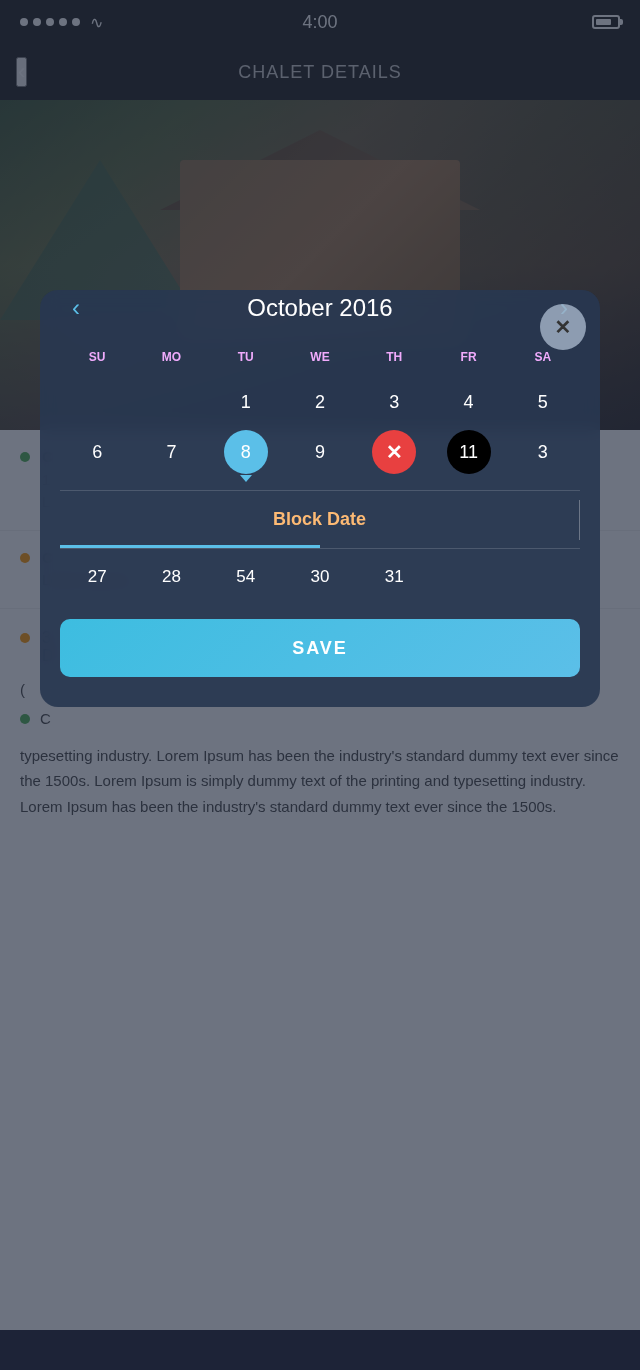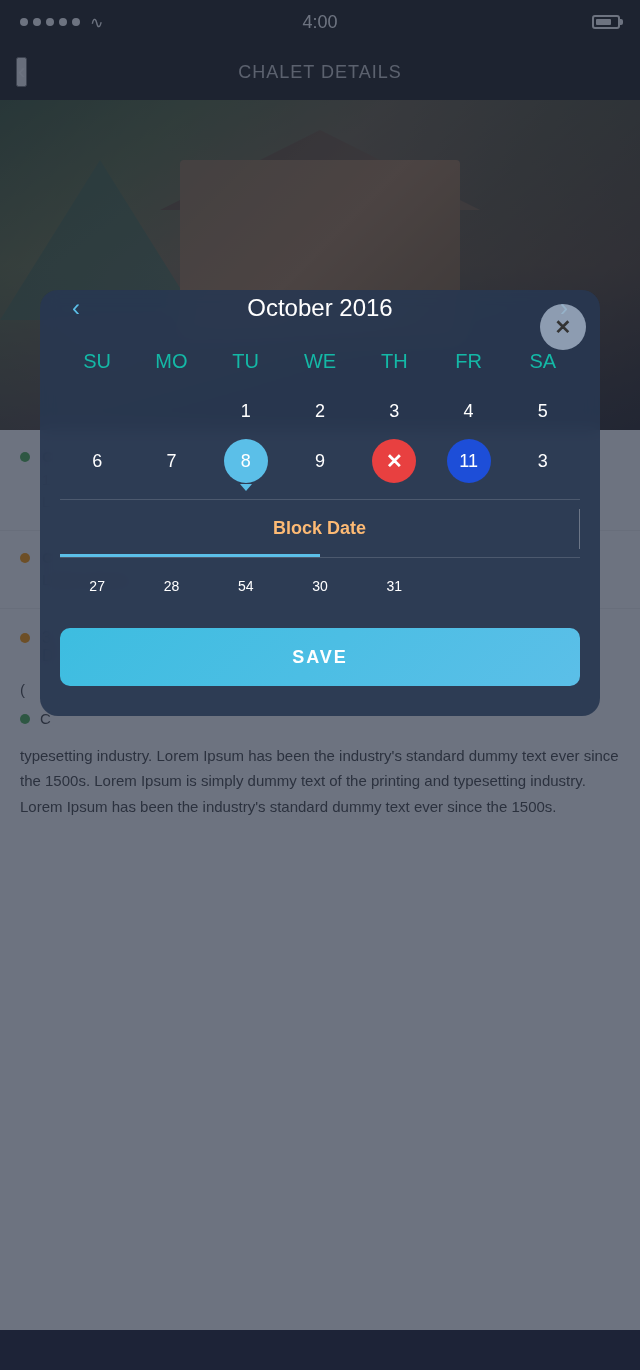--- a/index.html
+++ b/index.html
@@ -213,23 +213,23 @@
       font-weight: 400;
     }
 
     .cal-weekdays {
       display: grid;
       grid-template-columns: repeat(7, 1fr);
       text-align: center;
       margin-bottom: 10px;
     }
     .cal-weekday {
-      color: #14b8a6;
-      font-size: 20px;
-      font-weight: 400;
+      color: #f0abfc;
+      font-size: 12px;
+      font-weight: 700;
       padding: 6px 0;
     }
 
     .cal-days {
       display: grid;
       grid-template-columns: repeat(7, 1fr);
       text-align: center;
       row-gap: 6px;
     }
     .cal-day {
@@ -260,21 +260,21 @@
     }
     .cal-day.selected-red {
       background: #e84040;
       border-radius: 50%;
       color: white;
     }
     .cal-day.selected-red .x-mark {
       font-size: 20px; font-weight: bold;
     }
     .cal-day.selected-purple {
-      background: #1d4ed8;
+      background: #000000;
       border-radius: 50%;
       color: white;
     }
 
     
     .action-tabs {
       display: flex;
       align-items: center;
       margin: 16px 20px 0;
       border-top: 1px solid rgba(255,255,255,0.15);
@@ -306,21 +306,21 @@
 
     
     .cal-bottom-row {
       display: grid;
       grid-template-columns: repeat(7, 1fr);
       text-align: center;
       margin: 0 20px;
       padding-top: 6px;
     }
     .cal-bottom-day {
-      color: white; font-size: 14px;
+      color: white; font-size: 17px;
       padding: 8px 4px;
       display: flex; align-items: center; justify-content: center;
       height: 44px;
     }
 
     
     .save-btn {
       margin: 20px 20px 0;
       width: calc(100% - 40px);
       height: 58px;

